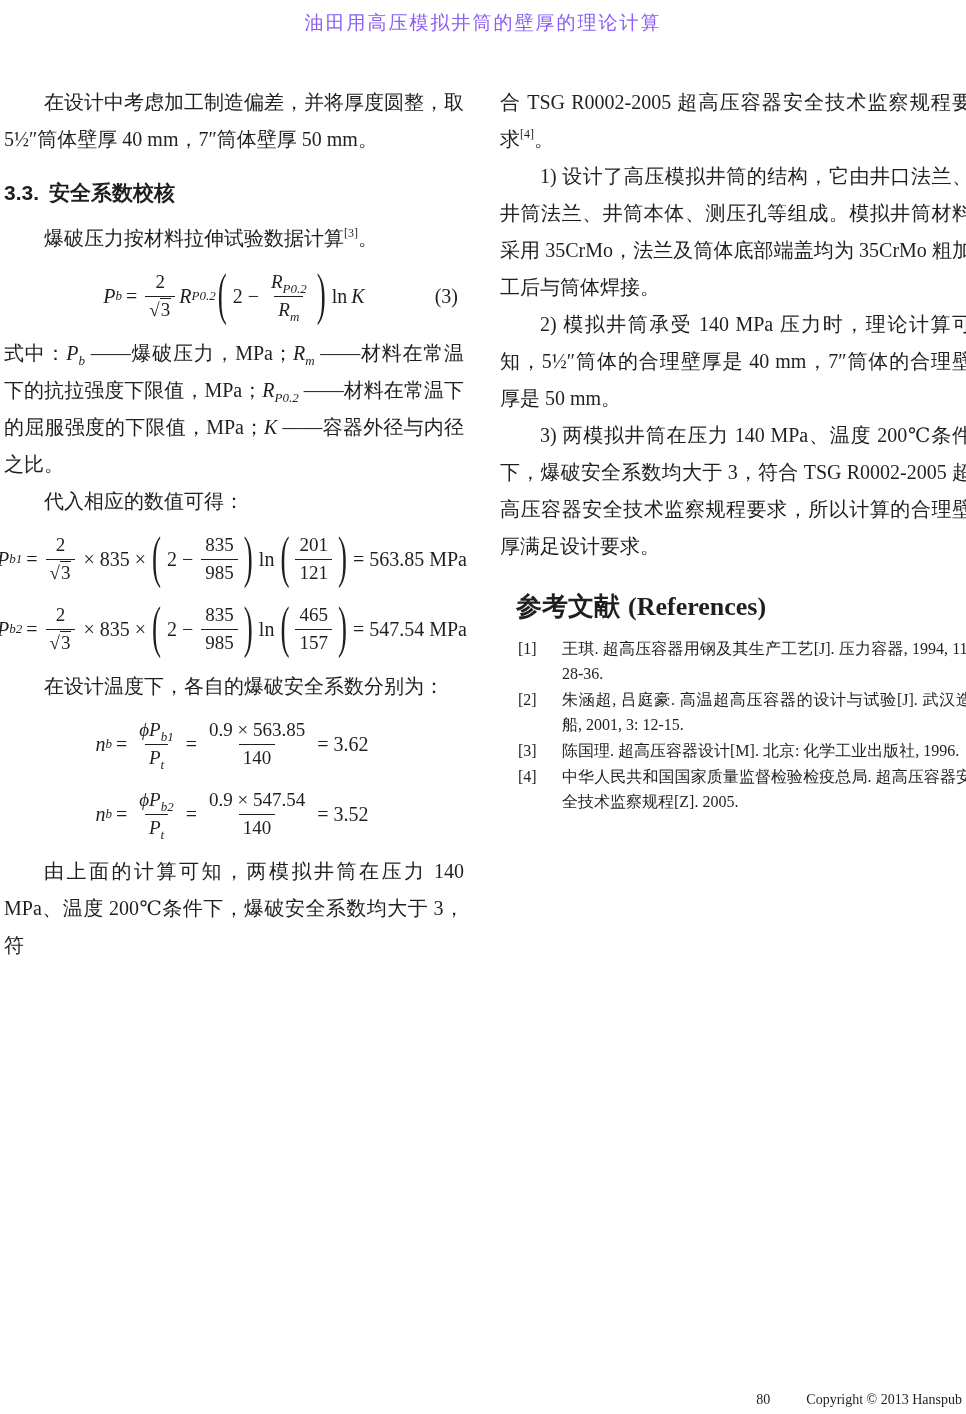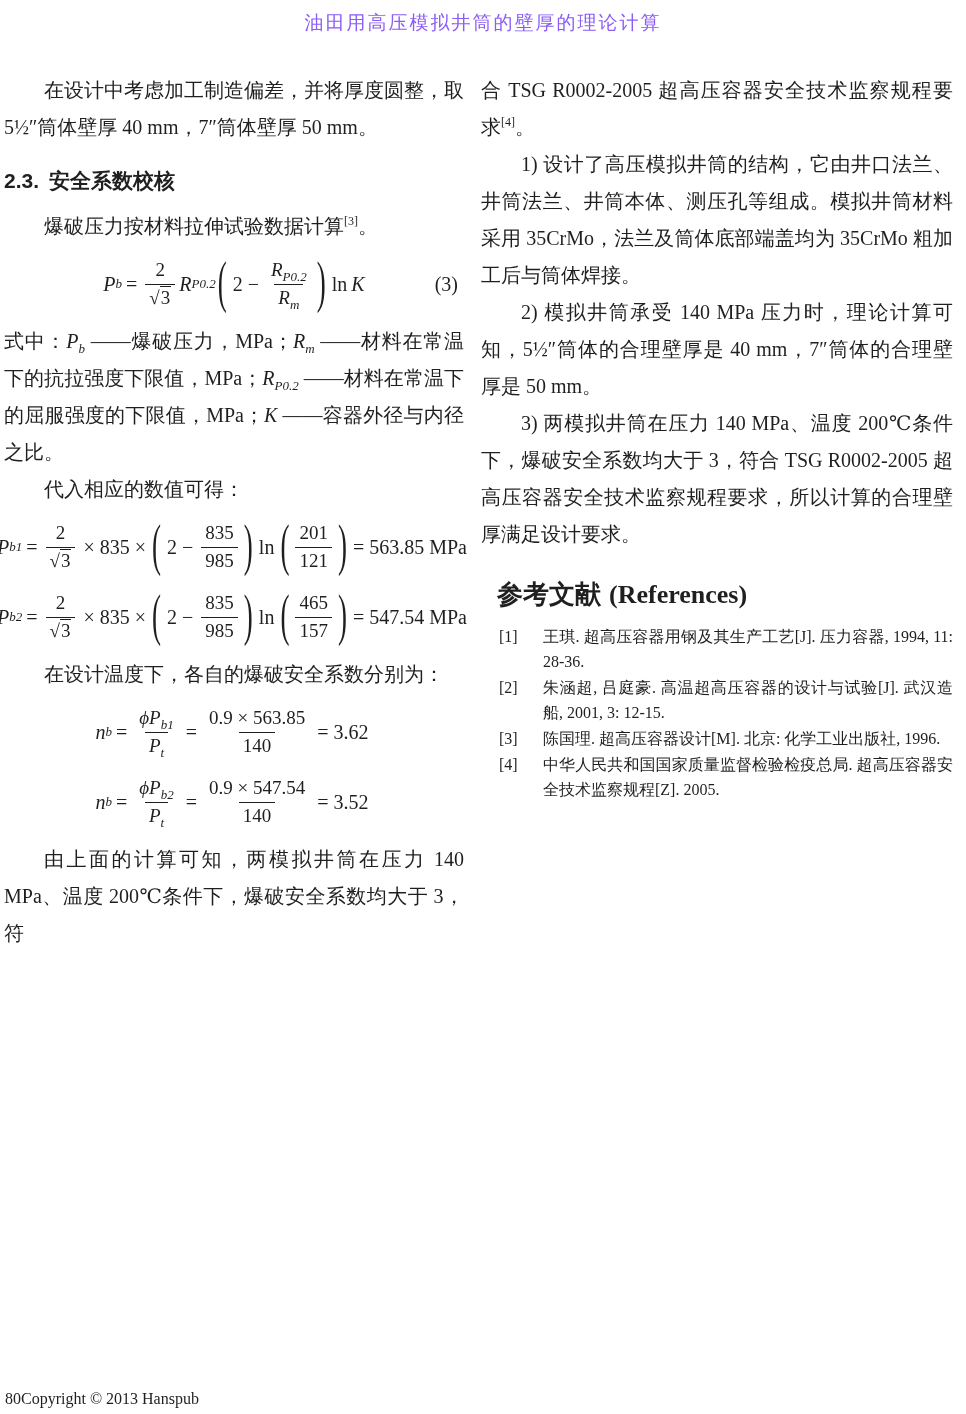--- a/index.html
+++ b/index.html
@@ -14,21 +14,21 @@
     color:#1f1f1f;
   }
   .paper-title{
     margin:0;
     text-align:center;
     font-size:19px;
     font-weight:normal;
     color:#8b5cf6;
     letter-spacing:2px;
   }
-  .cols{display:flex;gap:17px;margin-top:36px;padding:0 1px;}
+  .cols{display:flex;gap:36px;margin-top:48px;padding:0 1px;}
   .col{flex:0 0 auto;text-align:justify;}
   .col-left{width:460px;}
   .col-right{width:472px;}
   p{margin:0;font-size:20px;line-height:37px;}
   p.ind{text-indent:40px;}
   sup{font-size:12px;line-height:0;}
   sub{font-size:13px;line-height:0;font-style:italic;}
   .it{font-style:italic;}
   h2.sec{
     font-family:"Liberation Sans","DejaVu Sans",sans-serif;
@@ -71,39 +71,40 @@
     margin:0 2px;line-height:1;
   }
   
   .refs{margin-top:2px;padding-left:18px;}
   .ref{display:flex;font-size:16px;line-height:25px;margin:0 0 1px 0;}
   .refnum{width:44px;flex:0 0 auto;}
   .reftext{flex:1;text-align:justify;}
   
   .footer{
     position:absolute;left:5px;right:4px;bottom:6px;
-    display:flex;justify-content:flex-start;align-items:baseline;
-    font-size:16px;
+    display:flex;justify-content:flex-end;align-items:baseline;
+    font-size:14px;
+    gap:36px;
   }
 </style>
 </head>
 <body>
 
 <div class="page">
 
   <h1 class="paper-title">油田用高压模拟井筒的壁厚的理论计算</h1>
 
   <div class="cols">
 
     <div class="col col-left">
 
       <p class="ind">在设计中考虑加工制造偏差，并将厚度圆整，取5½″筒体壁厚 40 mm，7″筒体壁厚 50 mm。</p>
 
       <h2 class="sec">
-        <span class="h-num">2.3.</span><span>安全系数校核</span>
+        <span class="h-num">3.3.</span><span>安全系数校核</span>
       </h2>
 
       <p class="ind"><span>爆破压力按材料拉伸试验数据计算</span><sup>[3]</sup><span>。</span></p>
 
       <div class="eqrow">
         <span class="eq">
           <span class="it">P</span>
             <sub>b</sub>
           <span class="tok">=</span>
           <span class="frac">

